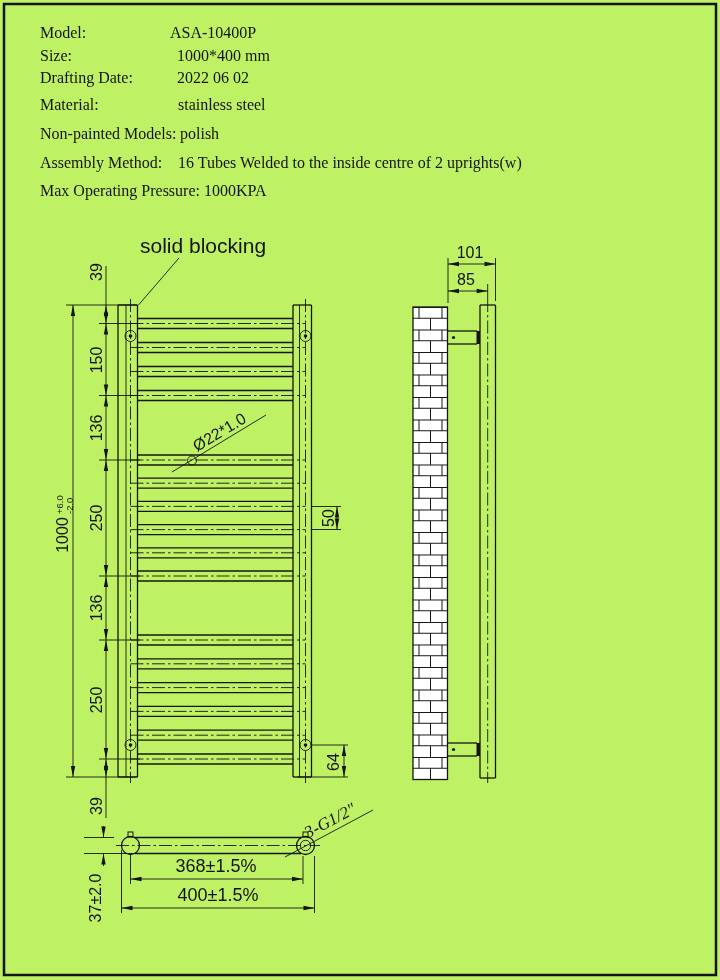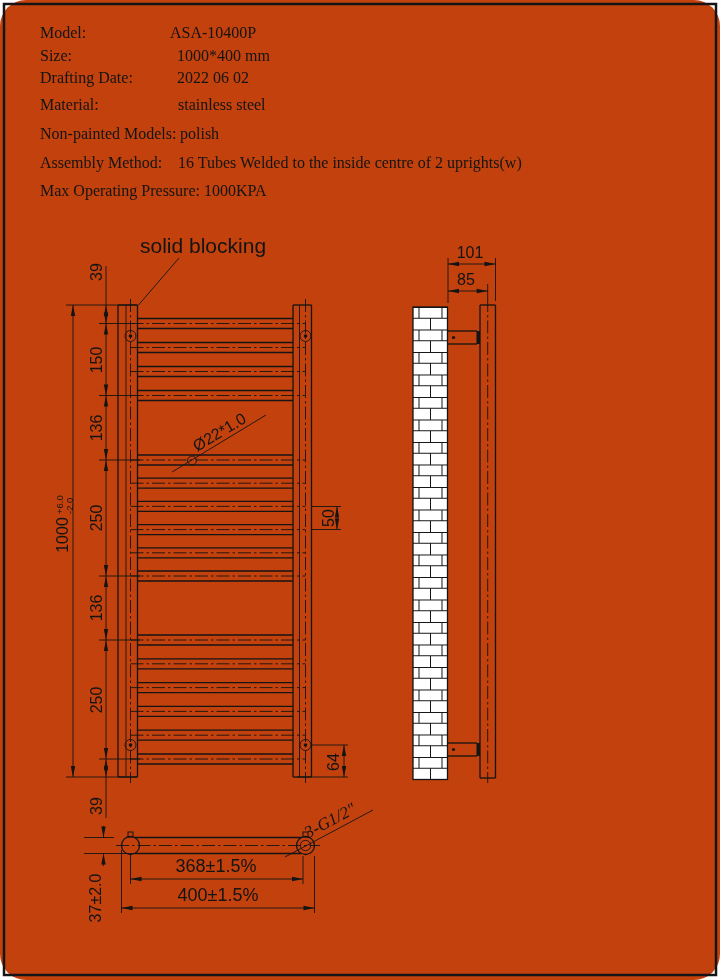--- a/index.html
+++ b/index.html
@@ -1,16 +1,16 @@
 <!DOCTYPE html>
 <html><head>
 <meta charset="utf-8">
 <style>
   html,body{margin:0;padding:0;background:#ffffff;}
-  .sheet{position:relative;width:720px;height:980px;background:#c2410c;border-radius:26px;}
+  .sheet{position:relative;width:720px;height:980px;background:#bef264;}
   svg{display:block;}
   text{fill:#141414;}
   .spec{font-family:"Liberation Serif",serif;font-size:16px;}
   .dim{font-family:"Liberation Sans",sans-serif;font-size:16px;}
   .dim-big{font-family:"Liberation Sans",sans-serif;font-size:18px;}
   .dim-small{font-family:"Liberation Sans",sans-serif;font-size:9.5px;}
   .callout{font-family:"Liberation Sans",sans-serif;font-size:21px;}
   .fitting{font-family:"Liberation Serif",serif;font-size:17px;font-style:italic;}
   .ol{stroke:#141414;stroke-width:1.3;fill:none;}
   .tl{stroke:#141414;stroke-width:0.9;fill:none;}

